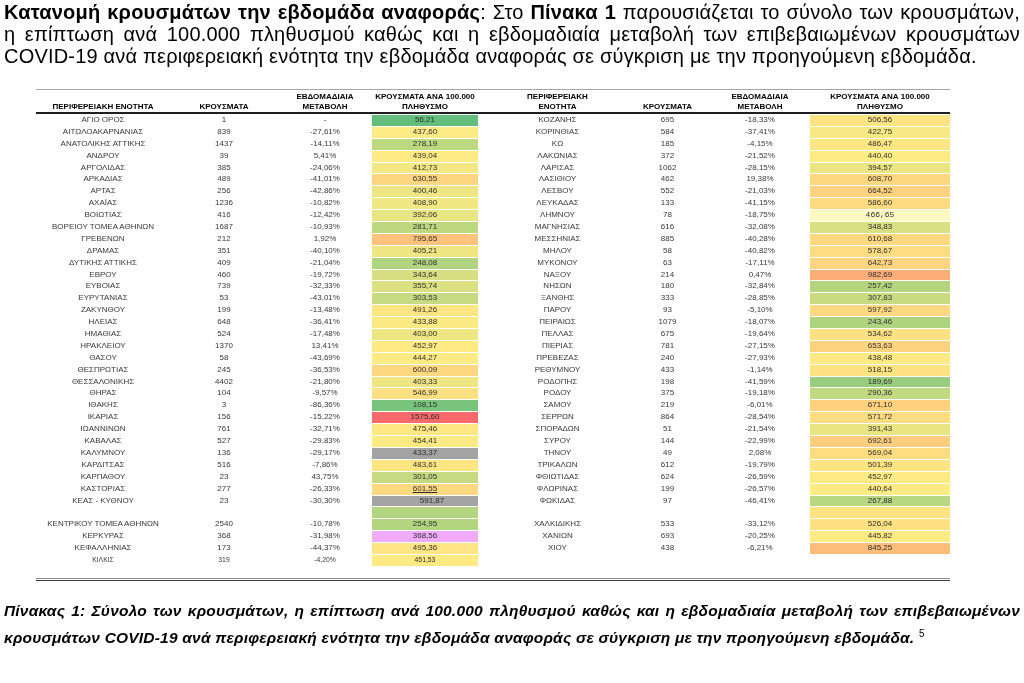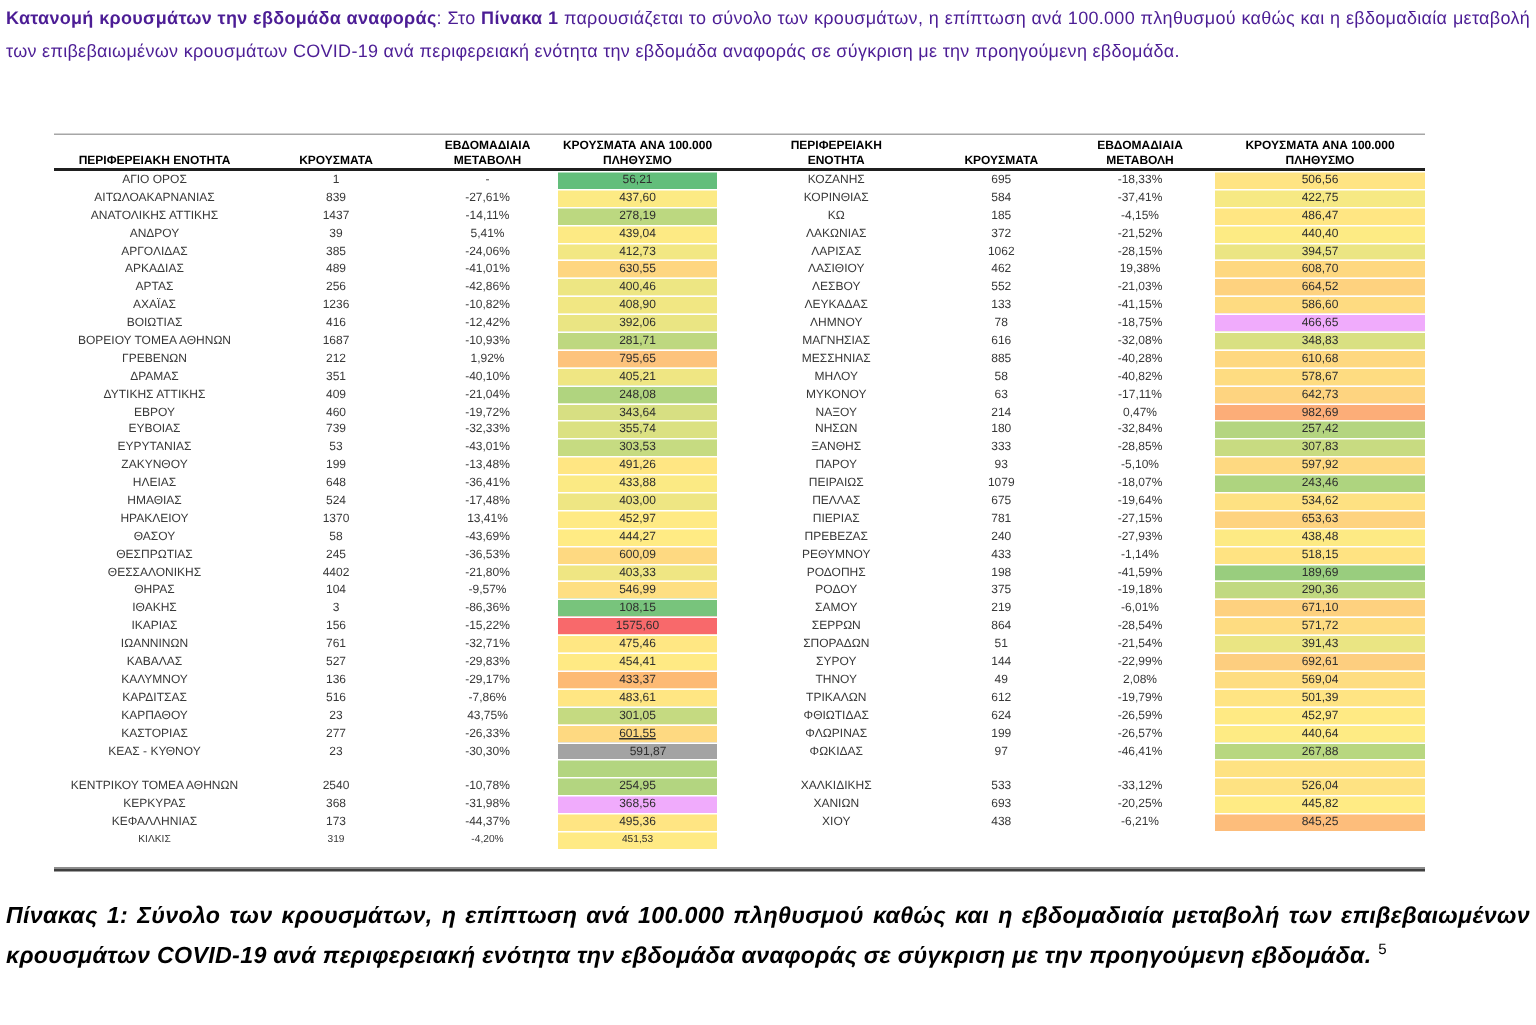--- a/index.html
+++ b/index.html
@@ -1,20 +1,20 @@
 <!DOCTYPE html>
 <html><head>
 <meta charset="utf-8">
 <style>
   html,body{margin:0;padding:0;background:#ffffff;}
   body{width:1024px;height:683px;position:relative;font-family:"Liberation Sans",sans-serif;overflow:hidden;}
 
   
-  .intro{position:absolute;left:4px;top:1px;width:1016px;font-size:12px;line-height:22px;
-         color:#4c1d95;text-align:justify;letter-spacing:.2px;}
+  .intro{position:absolute;left:4px;top:1px;width:1016px;font-size:20px;line-height:22px;
+         color:#000000;text-align:justify;letter-spacing:.2px;}
   .intro b{font-weight:700;}
 
   
   #tablewrap{position:absolute;left:36px;top:89px;width:914px;height:492px;}
   #line-top{position:absolute;left:0;right:0;top:0;height:1px;background:#a6a6a6;}
   #line-hdr{position:absolute;left:0;right:0;top:23px;height:2px;background:#1f1f1f;}
   #line-bot{position:absolute;left:0;right:0;top:489px;height:3px;
             background:linear-gradient(to bottom,#8c8c8c 0,#8c8c8c 34%,#ffffff 34%,#ffffff 52%,#3f3f3f 52%,#3f3f3f 100%);}
   #sections{position:absolute;left:0;top:1px;display:flex;gap:12px;}
   .section{display:block;}
@@ -223,21 +223,21 @@
           <div class="trow">
             <div class="tcell">ΚΑΒΑΛΑΣ</div>
             <div class="tcell">527</div>
             <div class="tcell">-29,83%</div>
             <div class="tcell heat" style="background: rgb(255, 234, 132);">454,41</div>
           </div>
           <div class="trow">
             <div class="tcell">ΚΑΛΥΜΝΟΥ</div>
             <div class="tcell">136</div>
             <div class="tcell">-29,17%</div>
-            <div class="tcell heat" style="background: #fdba74;">433,37</div>
+            <div class="tcell heat" style="background: #a3a3a3;">433,37</div>
           </div>
           <div class="trow">
             <div class="tcell">ΚΑΡΔΙΤΣΑΣ</div>
             <div class="tcell">516</div>
             <div class="tcell">-7,86%</div>
             <div class="tcell heat" style="background: rgb(255, 230, 131);">483,61</div>
           </div>
           <div class="trow">
             <div class="tcell">ΚΑΡΠΑΘΟΥ</div>
             <div class="tcell">23</div>
@@ -344,21 +344,21 @@
           <div class="trow">
             <div class="tcell">ΛΕΥΚΑΔΑΣ</div>
             <div class="tcell">133</div>
             <div class="tcell">-41,15%</div>
             <div class="tcell heat" style="background: rgb(254, 219, 129);">586,60</div>
           </div>
           <div class="trow">
             <div class="tcell">ΛΗΜΝΟΥ</div>
             <div class="tcell">78</div>
             <div class="tcell">-18,75%</div>
-            <div class="tcell heat" style="background: #f0abfc;">466,65</div>
+            <div class="tcell heat" style="background: #fef9c3; font-family: Liberation Mono, monospace;">466,65</div>
           </div>
           <div class="trow">
             <div class="tcell">ΜΑΓΝΗΣΙΑΣ</div>
             <div class="tcell">616</div>
             <div class="tcell">-32,08%</div>
             <div class="tcell heat" style="background: rgb(217, 224, 130);">348,83</div>
           </div>
           <div class="trow">
             <div class="tcell">ΜΕΣΣΗΝΙΑΣ</div>
             <div class="tcell">885</div>

